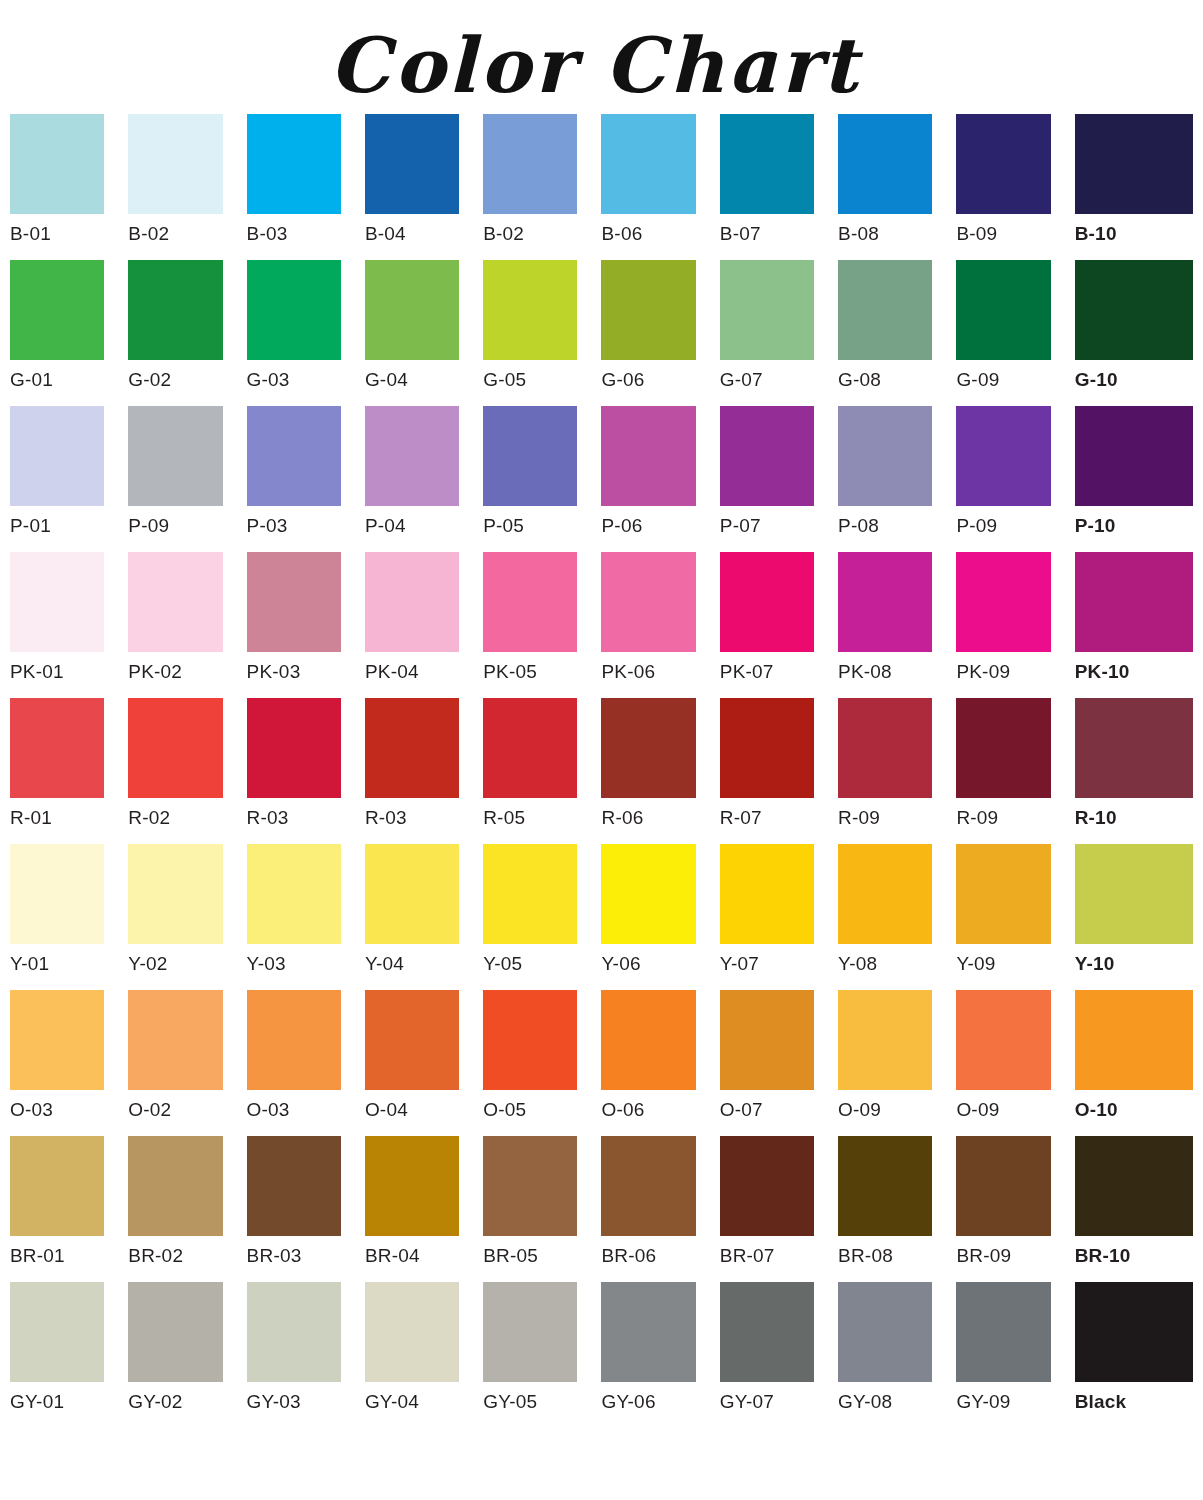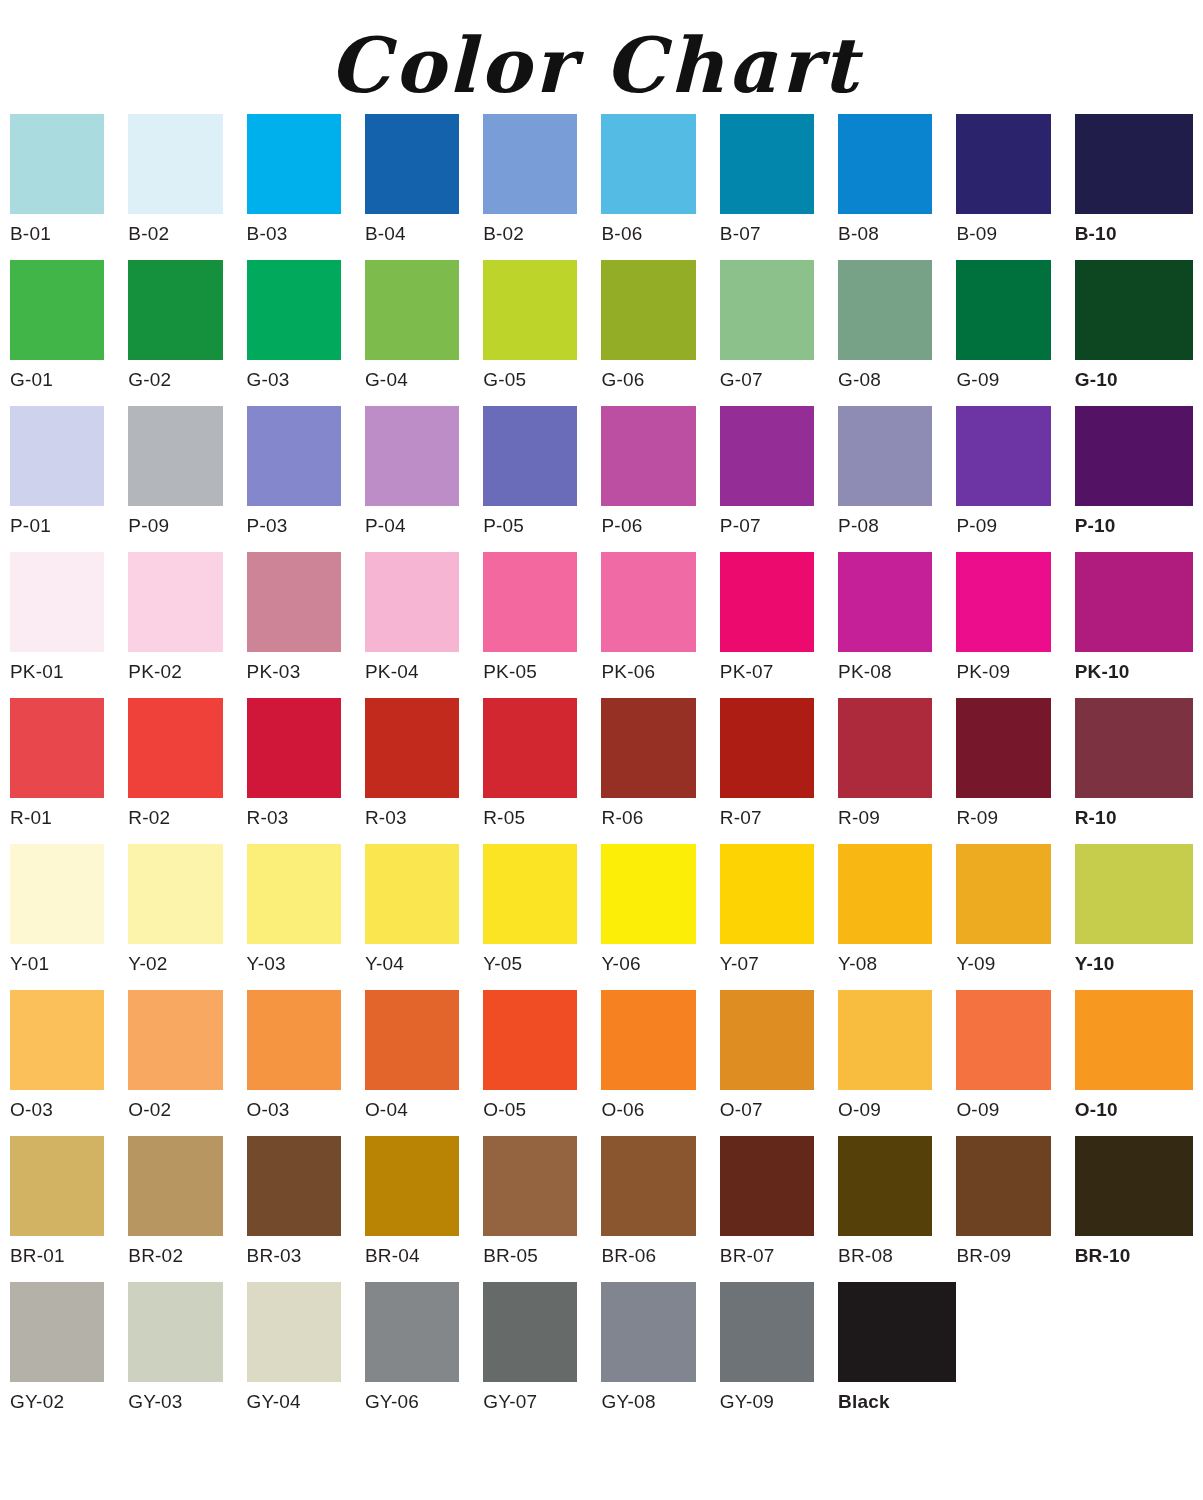--- a/index.html
+++ b/index.html
@@ -407,30 +407,38 @@
           <span class="swatch-chip" style="background-color: rgb(109, 66, 35);"></span>
           <span class="swatch-label">BR-09</span>
         </div>
         <div class="swatch-cell last">
           <span class="swatch-chip" style="background-color: rgb(52, 42, 20);"></span>
           <span class="swatch-label">BR-10</span>
         </div>
       </div>
       <div class="swatch-row">
         <div class="swatch-cell">
+          <span class="swatch-chip" style="background-color: rgb(208, 212, 192);"></span>
+          <span class="swatch-label">GY-01</span>
+        </div>
+        <div class="swatch-cell">
           <span class="swatch-chip" style="background-color: rgb(179, 177, 168);"></span>
           <span class="swatch-label">GY-02</span>
         </div>
         <div class="swatch-cell">
           <span class="swatch-chip" style="background-color: rgb(204, 210, 191);"></span>
           <span class="swatch-label">GY-03</span>
         </div>
         <div class="swatch-cell">
           <span class="swatch-chip" style="background-color: rgb(220, 217, 196);"></span>
           <span class="swatch-label">GY-04</span>
+        </div>
+        <div class="swatch-cell">
+          <span class="swatch-chip" style="background-color: rgb(181, 178, 172);"></span>
+          <span class="swatch-label">GY-05</span>
         </div>
         <div class="swatch-cell">
           <span class="swatch-chip" style="background-color: rgb(132, 135, 138);"></span>
           <span class="swatch-label">GY-06</span>
         </div>
         <div class="swatch-cell">
           <span class="swatch-chip" style="background-color: rgb(102, 106, 104);"></span>
           <span class="swatch-label">GY-07</span>
         </div>
         <div class="swatch-cell">

